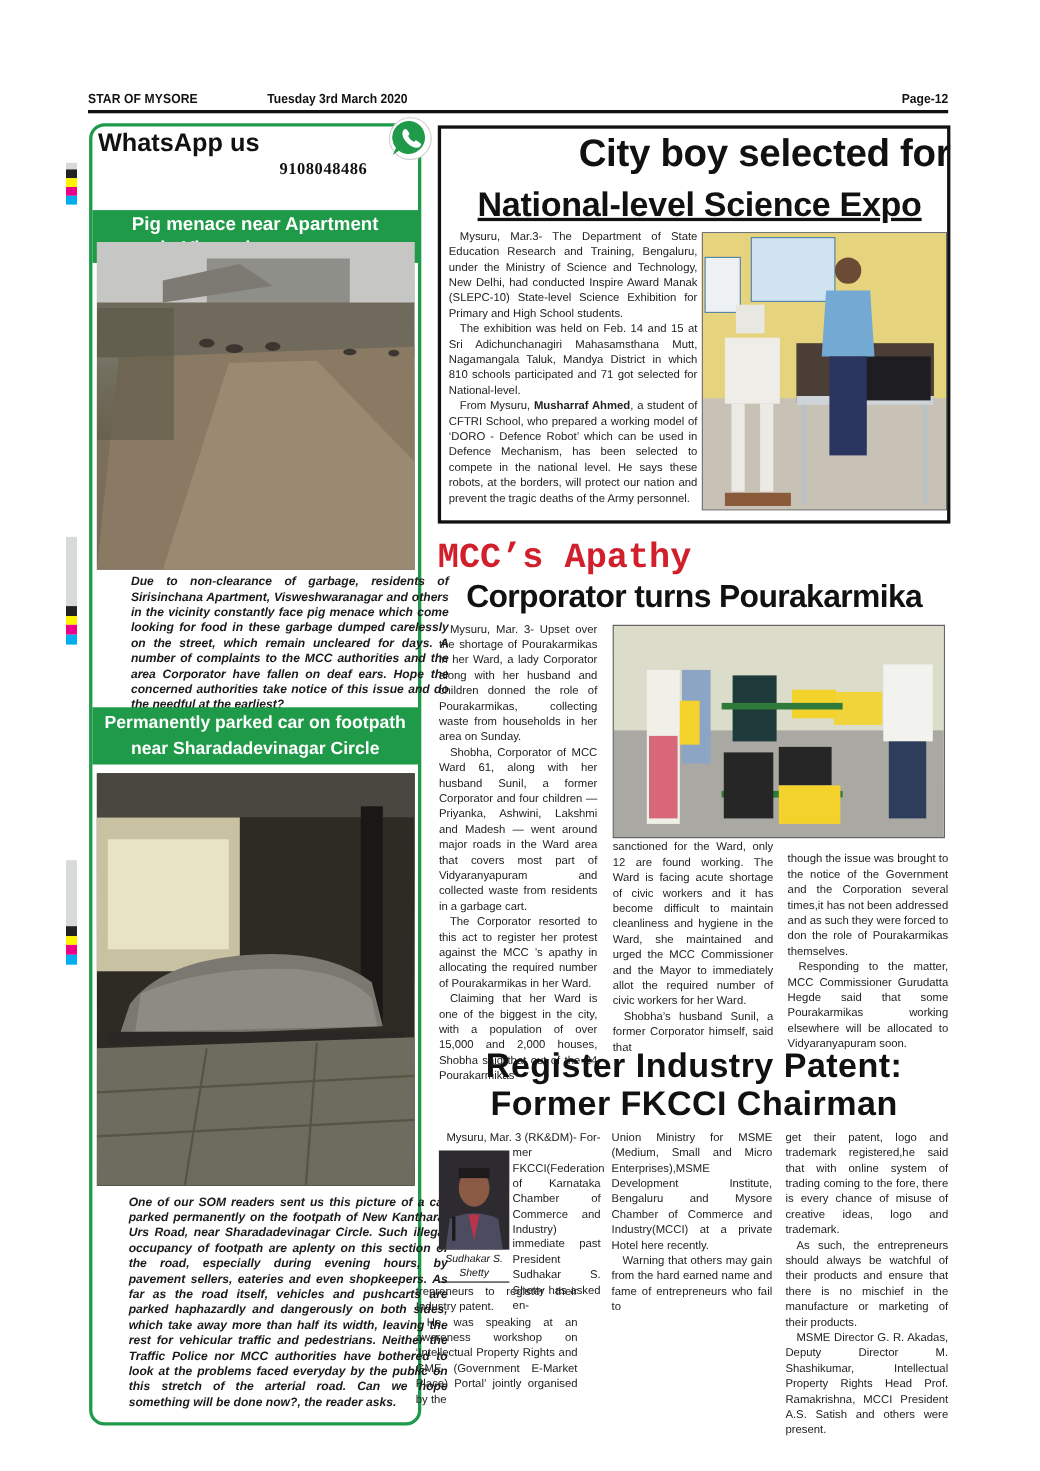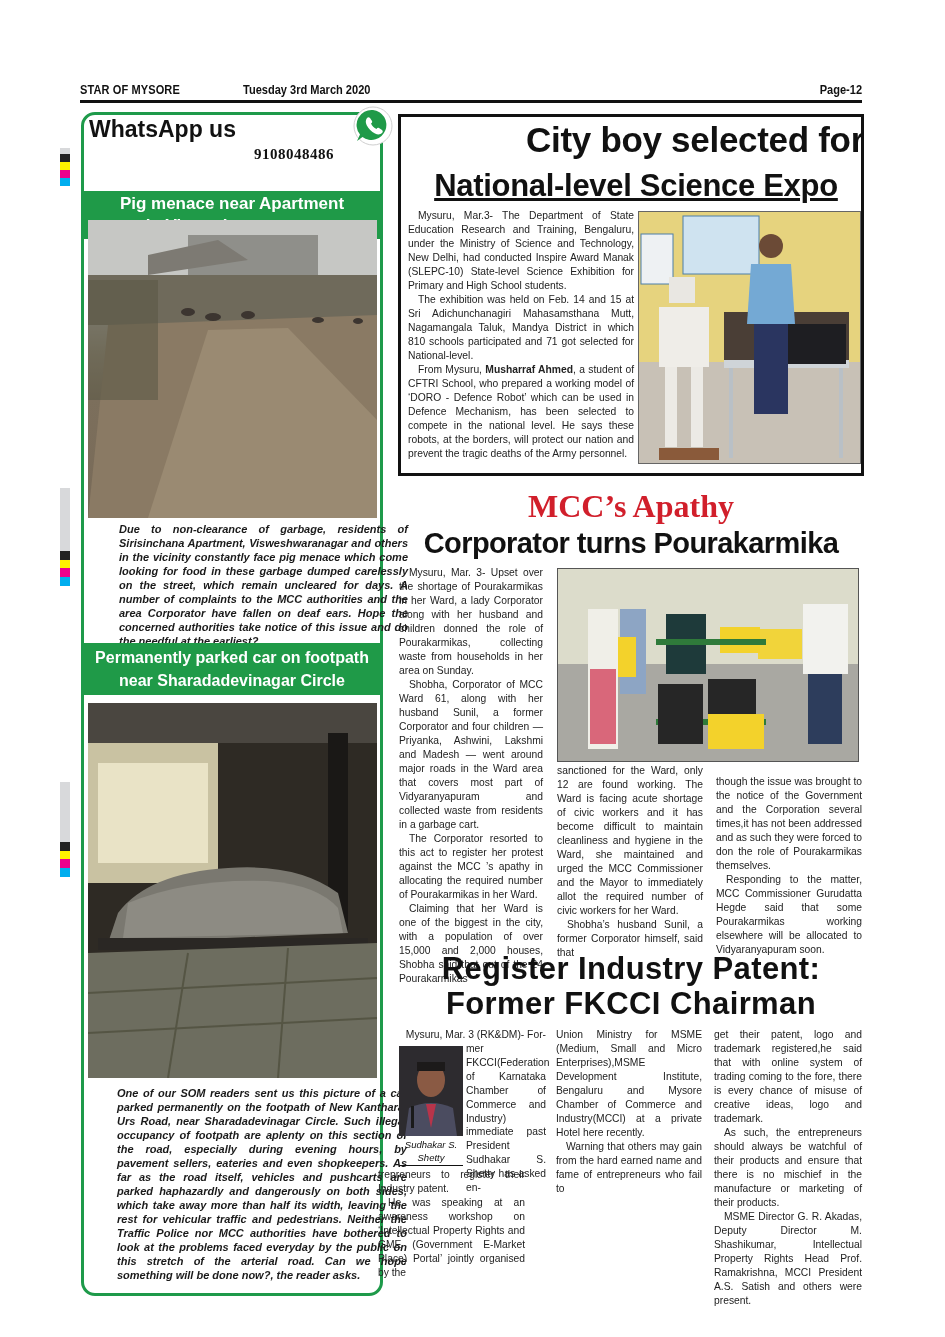--- a/index.html
+++ b/index.html
@@ -35,21 +35,21 @@
   
   .story1-box { left:398px; top:114px; width:466px; height:362px; border:3px solid #111; box-sizing:border-box; }
   .h1a { left:398px; top:120px; width:466px; text-align:right; font-size:35px; font-weight:bold; color:#111; letter-spacing:-0.3px; }
   .h1b { left:403px; top:168px; width:466px; text-align:center; font-size:31px; font-weight:bold; color:#111; letter-spacing:-0.3px;text-decoration:underline; }
   .body { font-size:10.3px; line-height:14px; text-align:justify; color:#222; }
   .body p { margin:0; text-indent:10px; }
   .s1-text { left:408px; top:209px; width:226px; }
   .s1-photo { left:638px; top:211px; width:223px; height:253px; background:linear-gradient(180deg,#e8d98a 0%,#e3cf7a 40%,#b7a48a 55%,#c3bdb4 75%,#b8aea0 100%); border:1px solid #666; box-sizing:border-box; }
 
   
-  .kicker { left:398px; top:488px; width:466px; text-align:center; font-family:Liberation Serif, serif; font-weight:bold; font-size:32px; color:#d11f2b; }
+  .kicker { left:398px; top:488px; width:466px; text-align:left; font-family:Liberation Mono, monospace; font-weight:bold; font-size:32px; color:#d11f2b; }
   .h2 { left:398px; top:527px; width:466px; text-align:center; font-size:29px; font-weight:bold; color:#111; letter-spacing:-0.6px; }
   .s2-c1 { left:399px; top:566px; width:144px; }
   .s2-photo { left:557px; top:568px; width:302px; height:194px; background:linear-gradient(180deg,#d9d8c8 0%,#d0cfbf 40%,#b4b3ac 60%,#9d9c97 100%); border:1px solid #555; box-sizing:border-box; }
   .s2-c2 { left:557px; top:764px; width:146px; }
   .s2-c3 { left:716px; top:764px; width:146px;margin-top:11px; }
 
   
   .h3 { left:398px; top:951px; width:466px; text-align:center; font-size:31px; font-weight:900; color:#111; line-height:35px; letter-spacing:0.4px; }
   .s3-c1 { left:399px; top:1028px; width:147px; }
   .s3-portrait { left:399px; top:1046px; width:64px; height:90px; background:linear-gradient(180deg,#2c2a2c 0%,#3d3434 30%,#8b5e4a 45%,#5b4d4f 70%,#4c4c5e 100%); }

